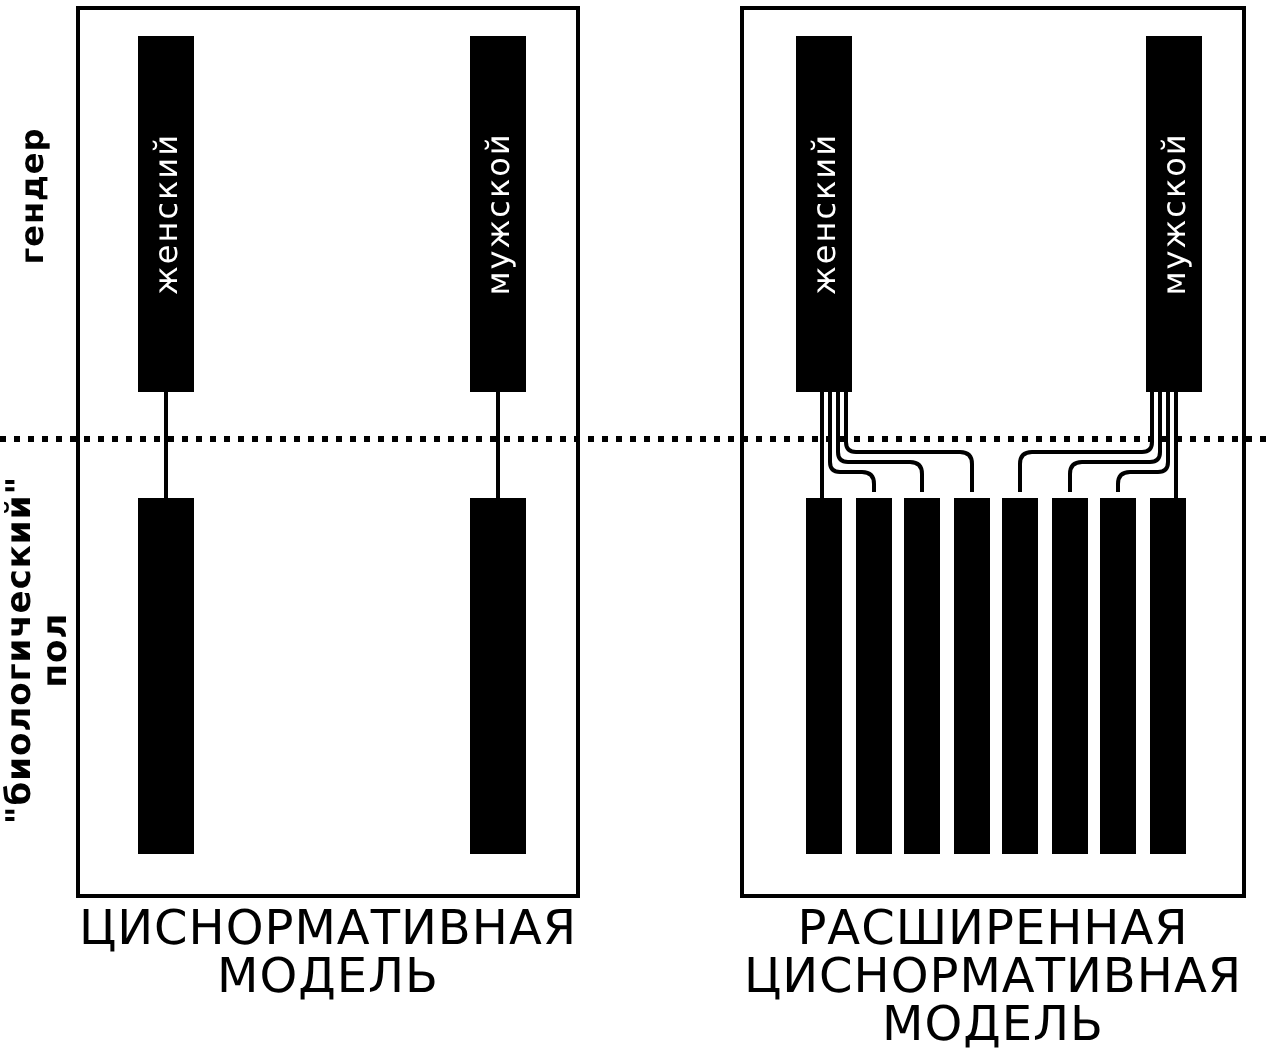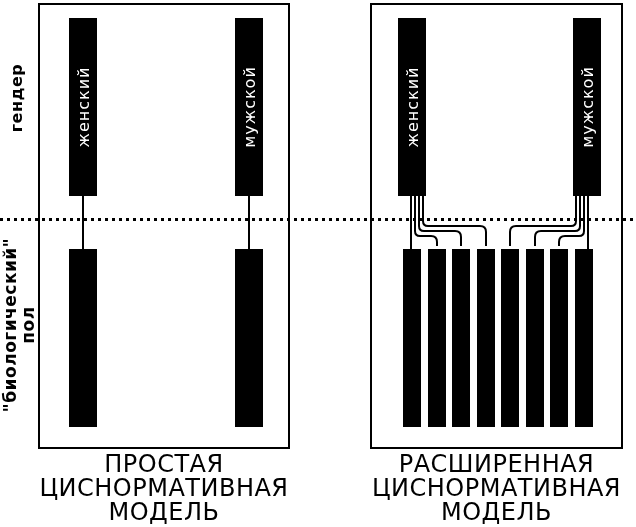--- a/index.html
+++ b/index.html
@@ -176,21 +176,20 @@
     <path d="M576 196 V221 Q576 226 571 226 H516 Q510 226 510 232 V246"></path>
   </svg>
 
   <div id="axis-gender" class="axis-label">гендер</div>
   <div id="axis-sex" class="axis-label">
     <div>"биологический"</div>
     <div>пол</div>
   </div>
 
   <div id="caption-left" class="caption">
-    <div>ПРОСТАЯ</div>
     <div>ЦИСНОРМАТИВНАЯ</div>
     <div>МОДЕЛЬ</div>
   </div>
   <div id="caption-right" class="caption">
     <div>РАСШИРЕННАЯ</div>
     <div>ЦИСНОРМАТИВНАЯ</div>
     <div>МОДЕЛЬ</div>
   </div>
 
 </div>

